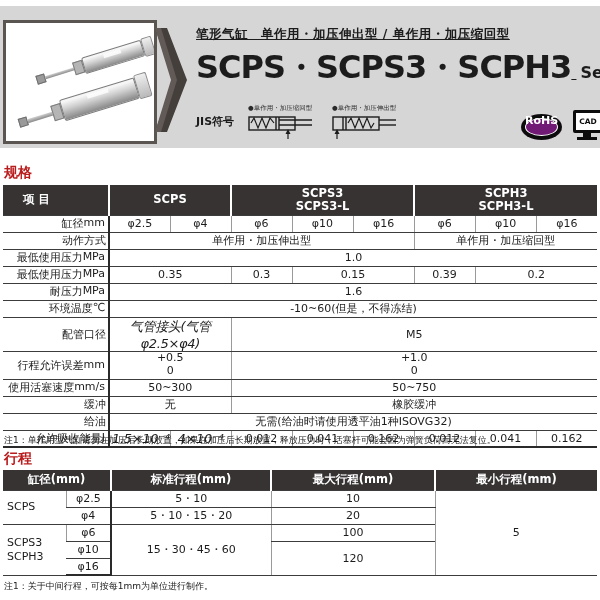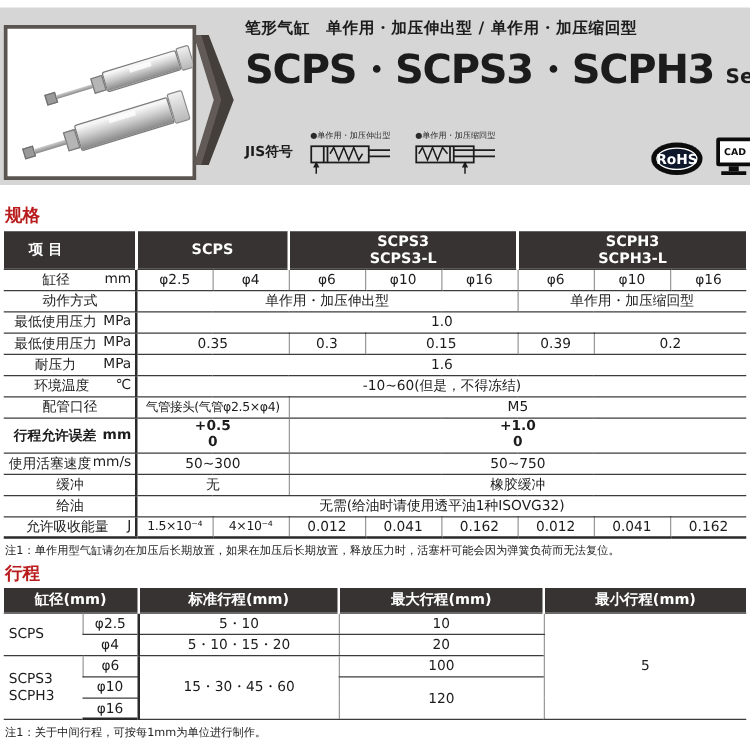--- a/index.html
+++ b/index.html
@@ -13,55 +13,55 @@
   .photo-box{position:absolute;left:3px;top:14px;width:148px;height:118px;background:#fff;border:3px solid #5a5551;overflow:hidden;}
   .cyl-wrap{position:absolute;left:2px;top:4px;width:144px;height:110px;}
   .cyl{position:absolute;display:flex;align-items:center;transform:rotate(-17deg);}
   .cyl .nut{width:7px;height:7px;background:#9a9a9a;border:1px solid #6f6f6f;}
   .cyl .rod{height:3px;background:linear-gradient(#cfcfcf,#8a8a8a);}
   .cyl .collar{width:8px;height:11px;background:#b5b5b5;border:1px solid #7c7c7c;}
   .cyl .body-tube{background:linear-gradient(#f6f6f6 10%,#cfcfcf 45%,#8e8e8e 95%);border:1px solid #7c7c7c;border-radius:2px;position:relative;}
   .cyl .body-tube .label-strip{position:absolute;top:2px;left:35%;width:30%;height:4px;background:#fdfdfd;opacity:.85;}
   .cyl .cap{background:linear-gradient(#efefef,#b9b9b9);border:1px solid #8a8a8a;border-radius:2px;}
   .header-arrow{position:absolute;left:155px;top:22px;width:34px;height:104px;}
-  .header-text{position:absolute;left:196px;top:8px;width:310px;}
+  .header-text{position:absolute;left:196px;top:20px;width:310px;text-decoration:underline;}
   .hdr-subtitle{font-size:12.5px;font-weight:bold;letter-spacing:.5px;white-space:nowrap;}
   .hdr-title-row{margin-top:3px;white-space:nowrap;}
   .hdr-title{font-size:32px;font-weight:bold;letter-spacing:-1px;display:inline-block;}
   .hdr-title-suffix{font-size:16px;font-weight:bold;display:inline-block;margin-left:4px;}
   .hdr-bore{margin-top:4px;font-size:12.5px;font-weight:bold;white-space:nowrap;}
   .jis-row{position:absolute;left:196px;top:98px;display:flex;align-items:flex-start;}
   .jis-label{font-size:11px;font-weight:bold;margin-top:10px;margin-right:14px;}
   .jis-group{margin-right:18px;}
   .jis-caption{font-size:6.5px;color:#2a2a2a;white-space:nowrap;margin-bottom:1px;}
-  .badge-rohs{position:absolute;left:521px;top:108px;width:41px;height:26px;background:#0f172a;border-radius:50%;
-    display:flex;align-items:center;justify-content:center;color:#fff;font-size:11px;font-weight:bold;box-shadow:inset 0 0 0 4px #0c0c0c, inset 0 0 0 5px #fff;}
+  .badge-rohs{position:absolute;left:521px;top:108px;width:41px;height:26px;background:#701a75;border-radius:50%;
+    display:flex;align-items:flex-start;justify-content:center;color:#fff;font-size:11px;font-weight:bold;box-shadow:inset 0 0 0 4px #0c0c0c, inset 0 0 0 5px #fff;}
   .badge-cad{position:absolute;left:573px;top:104px;width:28px;height:45px;}
   .cad-screen{width:24px;height:17px;border:3px solid #0c0c0c;background:#fff;display:flex;align-items:center;justify-content:center;
     font-size:7.5px;font-weight:bold;color:#0c0c0c;border-radius:2px;}
   .cad-stand{width:8px;height:4px;background:#0c0c0c;margin:0 auto;}
   .cad-base{width:20px;height:3px;background:#0c0c0c;margin:0 auto;}
   
   .section-title{position:absolute;left:4px;font-size:14px;font-weight:bold;color:#b91c1c;}
   .note{position:absolute;left:4px;font-size:9px;color:#222;white-space:nowrap;}
   
   table{border-collapse:collapse;table-layout:fixed;}
   .spec-table{position:absolute;left:3px;top:185px;width:594px;font-size:11px;}
   .stroke-table{position:absolute;left:3px;top:470px;width:594px;font-size:11px;}
   th,td{padding:0 2px;text-align:center;vertical-align:middle;overflow:hidden;}
   .dark-hd{background:#373333;color:#fff;font-weight:bold;font-size:11.5px;line-height:1.15;white-space:pre-line;}
   .gap-l{border-left:2px solid #fff;}
   .spec-table td{border-top:1px solid #3c3c3c;border-bottom:1px solid #3c3c3c;}
   .spec-table td + td{border-left:1px solid #9a9a9a;}
   .spec-table td.first-data{border-left:2px solid #2a2a2a;}
   .spec-table tr:last-child td{border-bottom:2px solid #2a2a2a;}
-  td.item-td{text-align:center;padding-left:3px;}
+  td.item-td{text-align:right;padding-left:3px;}
   .unit{float:right;padding-right:1px;}
   .pre{white-space:pre-line;line-height:1.15;}
-  .small-val{font-size:10px;letter-spacing:-0.3px;}
+  .small-val{font-size:13px;letter-spacing:-0.3px;font-style:italic;}
   .stroke-table td{border-top:1px solid #3c3c3c;border-bottom:1px solid #3c3c3c;}
   .stroke-table td + td{border-left:1px solid #9a9a9a;}
   .stroke-table td.strong-l{border-left:2px solid #2a2a2a;margin-left:17px;}
   .stroke-table tr.last td{border-bottom:2px solid #2a2a2a;}
   td.series-td{text-align:left;padding-left:4px;white-space:pre-line;line-height:1.2;}
 </style>
 </head>
 <body>
 
 <div class="header-band">
@@ -99,45 +99,45 @@
     <div class="hdr-subtitle">笔形气缸　单作用・加压伸出型 / 单作用・加压缩回型</div>
     <div class="hdr-title-row">
       <span class="hdr-title">SCPS・SCPS3・SCPH3</span>
       <span class="hdr-title-suffix">Series</span>
     </div>
   </div>
 
   <div class="jis-row">
     <div class="jis-label">JIS符号</div>
     <div class="jis-group">
+      <div class="jis-caption">●单作用・加压缩回型</div>
+      <svg width="66" height="26" viewBox="0 0 66 26">
+        <rect x="1" y="3" width="46" height="13" fill="none" stroke="#1c1c1c" stroke-width="1.4"></rect>
+        <polyline points="3,9 6,4 10,14 14,4 18,14 22,4 26,9" fill="none" stroke="#1c1c1c" stroke-width="1.2"></polyline>
+        <line x1="28" y1="3" x2="28" y2="16" stroke="#1c1c1c" stroke-width="1.4"></line>
+        <line x1="31" y1="3" x2="31" y2="16" stroke="#1c1c1c" stroke-width="1.4"></line>
+        <line x1="31" y1="6" x2="64" y2="6" stroke="#1c1c1c" stroke-width="1.4"></line>
+        <line x1="31" y1="11" x2="64" y2="11" stroke="#1c1c1c" stroke-width="1.4"></line>
+        <line x1="40" y1="25" x2="40" y2="17" stroke="#1c1c1c" stroke-width="1.2"></line>
+        <polygon points="40,15 37.5,20 42.5,20" fill="#1c1c1c"></polygon>
+      </svg>
+    </div>
+    <div class="jis-group">
       <div class="jis-caption">●单作用・加压伸出型</div>
       <svg width="66" height="26" viewBox="0 0 66 26">
         <rect x="1" y="3" width="46" height="13" fill="none" stroke="#1c1c1c" stroke-width="1.4"></rect>
         <line x1="11" y1="3" x2="11" y2="16" stroke="#1c1c1c" stroke-width="1.4"></line>
         <line x1="14" y1="3" x2="14" y2="16" stroke="#1c1c1c" stroke-width="1.4"></line>
         <polyline points="16,9 19,4 23,14 27,4 31,14 35,4 39,14 42,9" fill="none" stroke="#1c1c1c" stroke-width="1.2"></polyline>
         <line x1="47" y1="6" x2="64" y2="6" stroke="#1c1c1c" stroke-width="1.4"></line>
         <line x1="47" y1="11" x2="64" y2="11" stroke="#1c1c1c" stroke-width="1.4"></line>
         <line x1="5" y1="25" x2="5" y2="17" stroke="#1c1c1c" stroke-width="1.2"></line>
         <polygon points="5,15 2.5,20 7.5,20" fill="#1c1c1c"></polygon>
       </svg>
     </div>
-    <div class="jis-group">
-      <div class="jis-caption">●单作用・加压缩回型</div>
-      <svg width="66" height="26" viewBox="0 0 66 26">
-        <rect x="1" y="3" width="46" height="13" fill="none" stroke="#1c1c1c" stroke-width="1.4"></rect>
-        <polyline points="3,9 6,4 10,14 14,4 18,14 22,4 26,9" fill="none" stroke="#1c1c1c" stroke-width="1.2"></polyline>
-        <line x1="28" y1="3" x2="28" y2="16" stroke="#1c1c1c" stroke-width="1.4"></line>
-        <line x1="31" y1="3" x2="31" y2="16" stroke="#1c1c1c" stroke-width="1.4"></line>
-        <line x1="31" y1="6" x2="64" y2="6" stroke="#1c1c1c" stroke-width="1.4"></line>
-        <line x1="31" y1="11" x2="64" y2="11" stroke="#1c1c1c" stroke-width="1.4"></line>
-        <line x1="40" y1="25" x2="40" y2="17" stroke="#1c1c1c" stroke-width="1.2"></line>
-        <polygon points="40,15 37.5,20 42.5,20" fill="#1c1c1c"></polygon>
-      </svg>
-    </div>
   </div>
 
   <div class="badge-rohs">
     <span>RoHS</span>
   </div>
   <div class="badge-cad">
     <div class="cad-screen">
         <span>CAD</span>
       </div>
     <div class="cad-stand"></div>
@@ -202,21 +202,21 @@
   </tr>
   <tr style="height:17px;">
     <td class="item-td"><span>环境温度</span><span class="unit">℃</span></td>
     <td class="first-data" colspan="8">-10~60(但是，不得冻结)</td>
   </tr>
   <tr style="height:17px;">
     <td class="item-td"><span>配管口径</span></td>
     <td class="first-data small-val" colspan="2">气管接头(气管φ2.5×φ4)</td>
     <td colspan="6">M5</td>
   </tr>
-  <tr style="height:28px;font-weight:bold;">
+  <tr style="height:28px;">
     <td class="item-td"><span>行程允许误差</span><span class="unit">mm</span></td>
     <td class="first-data pre" colspan="2">+0.5
 0</td>
     <td class="pre" colspan="6">+1.0
 0</td>
   </tr>
   <tr style="height:17px;">
     <td class="item-td"><span>使用活塞速度</span><span class="unit">mm/s</span></td>
     <td class="first-data" colspan="2">50~300</td>
     <td colspan="6">50~750</td>

